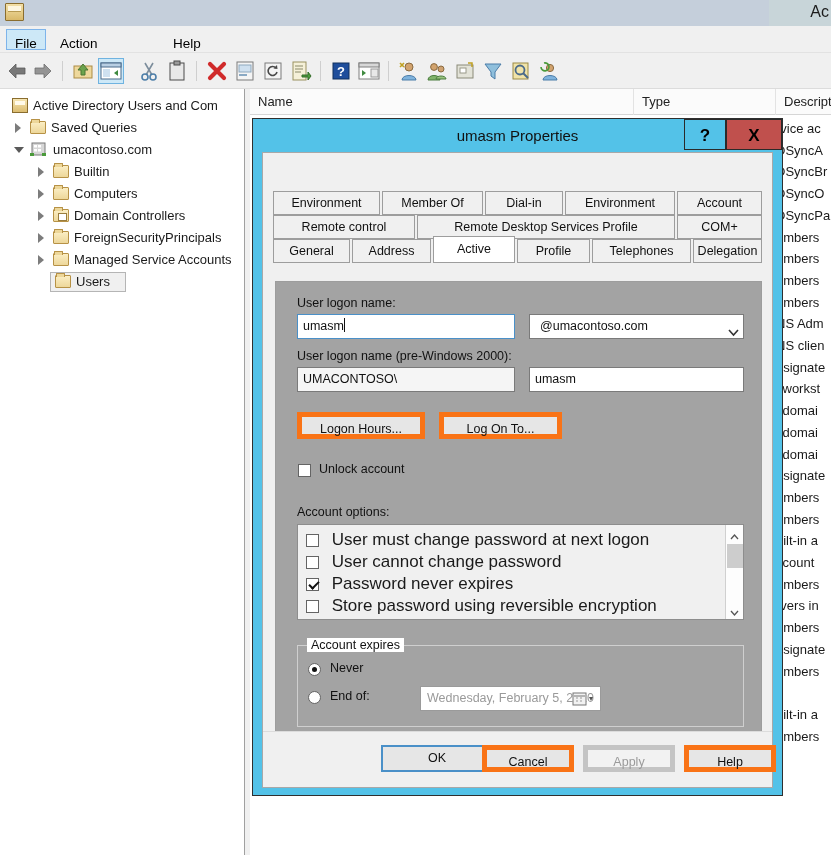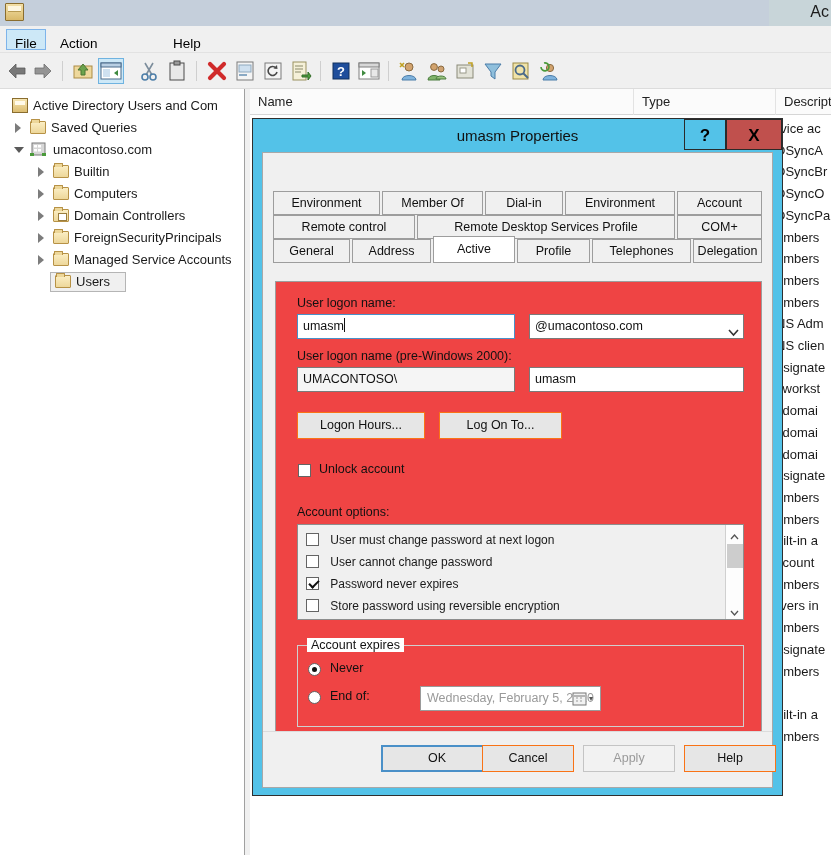--- a/index.html
+++ b/index.html
@@ -177,46 +177,46 @@
     font-size: 12.5px; color: #111; white-space: nowrap; overflow: hidden;
   }
   .tab.active {
     background: #ffffff; border-bottom: 1px solid #ffffff;
     height: 27px; line-height: 25px; top: -3px;
     border-color: #9d9d9d;
     z-index: 5;
   }
   .tabpage {
     position: absolute; left: 12px; top: 128px; width: 487px; height: 456px;
-    background: #ef4444; border: 1px solid #9d9d9d;
+    background: #a3a3a3; border: 1px solid #9d9d9d;
   }
 
   .lbl { position: absolute; font-size: 12.5px; color: #111; white-space: nowrap; }
   .txtbox {
     position: absolute; height: 25px; line-height: 23px;
     background: #fff; border: 1px solid #7a7a7a;
     font-size: 12.5px; padding-left: 5px; color: #111; overflow: hidden;
     white-space: nowrap;
   }
   .txtbox.focused { border: 1px solid #4a90c8; }
   .caret {
     display: inline-block; width: 1px; height: 14px; background: #111;
     vertical-align: -2px; margin-left: 0px;
   }
   .combo {
     position: absolute; height: 25px; line-height: 23px;
     background: #fff; border: 1px solid #7a7a7a;
-    font-size: 12.5px; padding-left: 5px; color: #111; white-space: nowrap;
+    font-size: 12.5px; padding-left: 10px; color: #111; white-space: nowrap;
   }
   .combo .chev {
     position: absolute; right: 6px; top: 8px; width: 9px; height: 9px;
   }
   .btn {
     position: absolute; height: 27px; line-height: 25px; text-align: center;
-    background: #e6e6e6; border: 1px solid #f97316;
+    background: #e6e6e6; border: 5px solid #f97316;
     font-size: 12.5px; color: #111;
   }
   .btn.default { border: 2px solid #4a90c8; line-height: 23px; }
   .btn.disabled { color: #9a9a9a; background: #f2f2f2; border-color: #c4c4c4; }
 
   .chk {
     position: absolute; width: 13px; height: 13px;
     background: #fff; border: 1px solid #646464;
   }
   .chk.on:after {
@@ -231,21 +231,21 @@
   }
   .radio.on:after {
     content: ""; position: absolute; left: 3px; top: 3px;
     width: 5px; height: 5px; border-radius: 50%; background: #111;
   }
 
   .optbox {
     position: absolute; background: #f0f0f0; border: 1px solid #8d8d8d;
     overflow: hidden;
   }
-  .optrow { position: absolute; height: 22px; line-height: 22px; font-size: 12px; white-space: nowrap; text-align: center; }
+  .optrow { position: absolute; height: 22px; line-height: 22px; font-size: 17px; white-space: nowrap; text-align: center; }
   .vscroll {
     position: absolute; right: 0; top: 0; width: 18px; height: 100%;
     background: #fdfdfd; border-left: 1px solid #d0d0d0;
   }
   .vs-btn {
     position: absolute; left: 0; width: 17px; height: 18px; background: #fdfdfd;
   }
   .vs-thumb {
     position: absolute; left: 1px; top: 19px; width: 16px; height: 24px;
     background: #cdcdcd;

